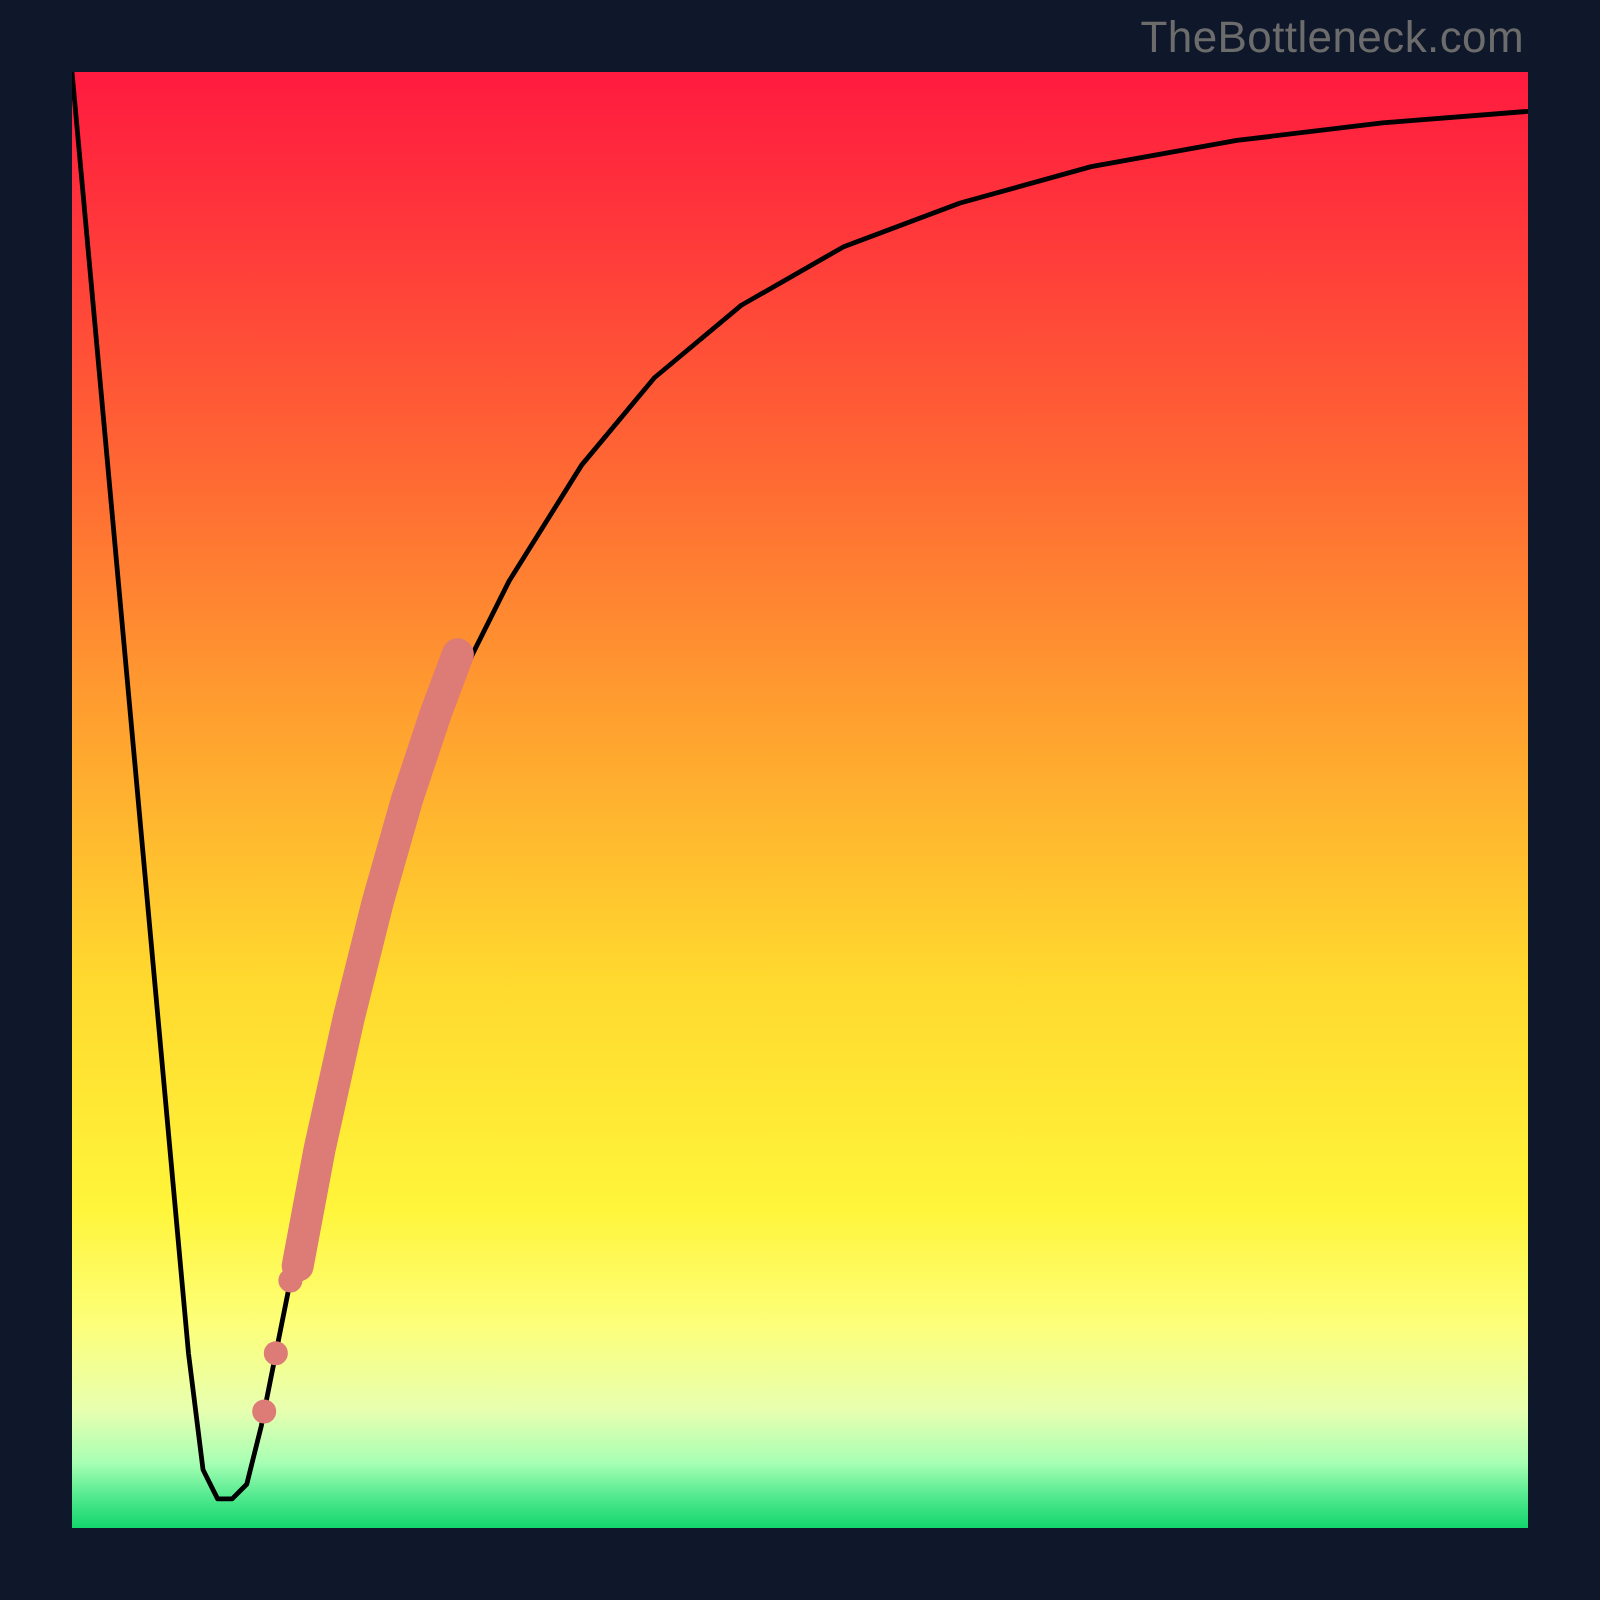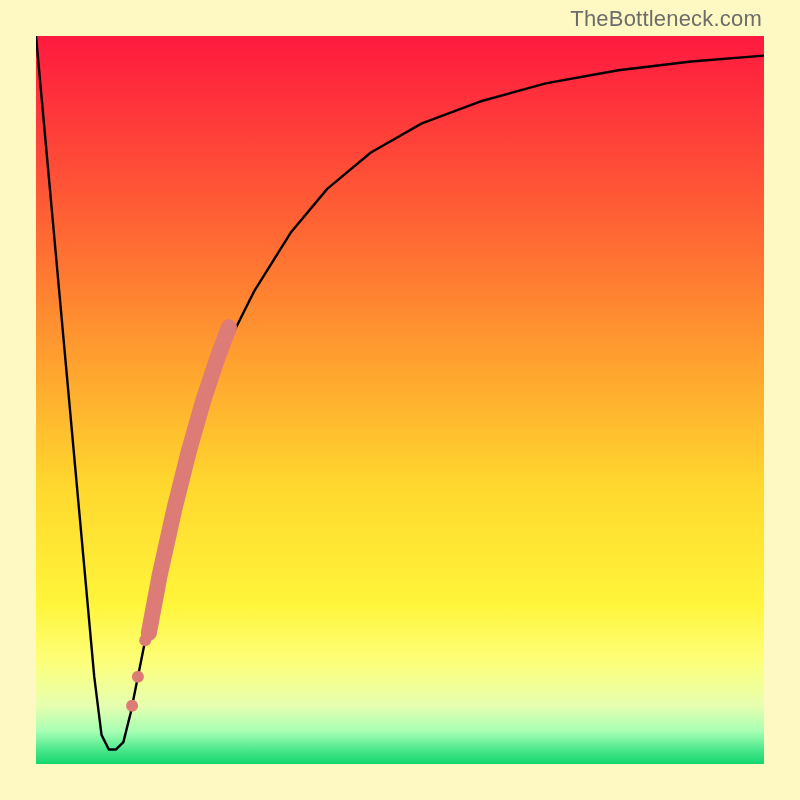--- a/index.html
+++ b/index.html
@@ -8,21 +8,21 @@
     width: 800px;
     height: 800px;
     overflow: hidden;
     background: #000;
     font-family: Arial, Helvetica, sans-serif;
   }
   .frame {
     position: relative;
     width: 800px;
     height: 800px;
-    background: #fef9c3;
+    background: #0f172a;
   }
   .plot-area {
     position: absolute;
     left: 36px;
     top: 36px;
     width: 728px;
     height: 728px;
     overflow: hidden;
   }
   .gradient-bg {

